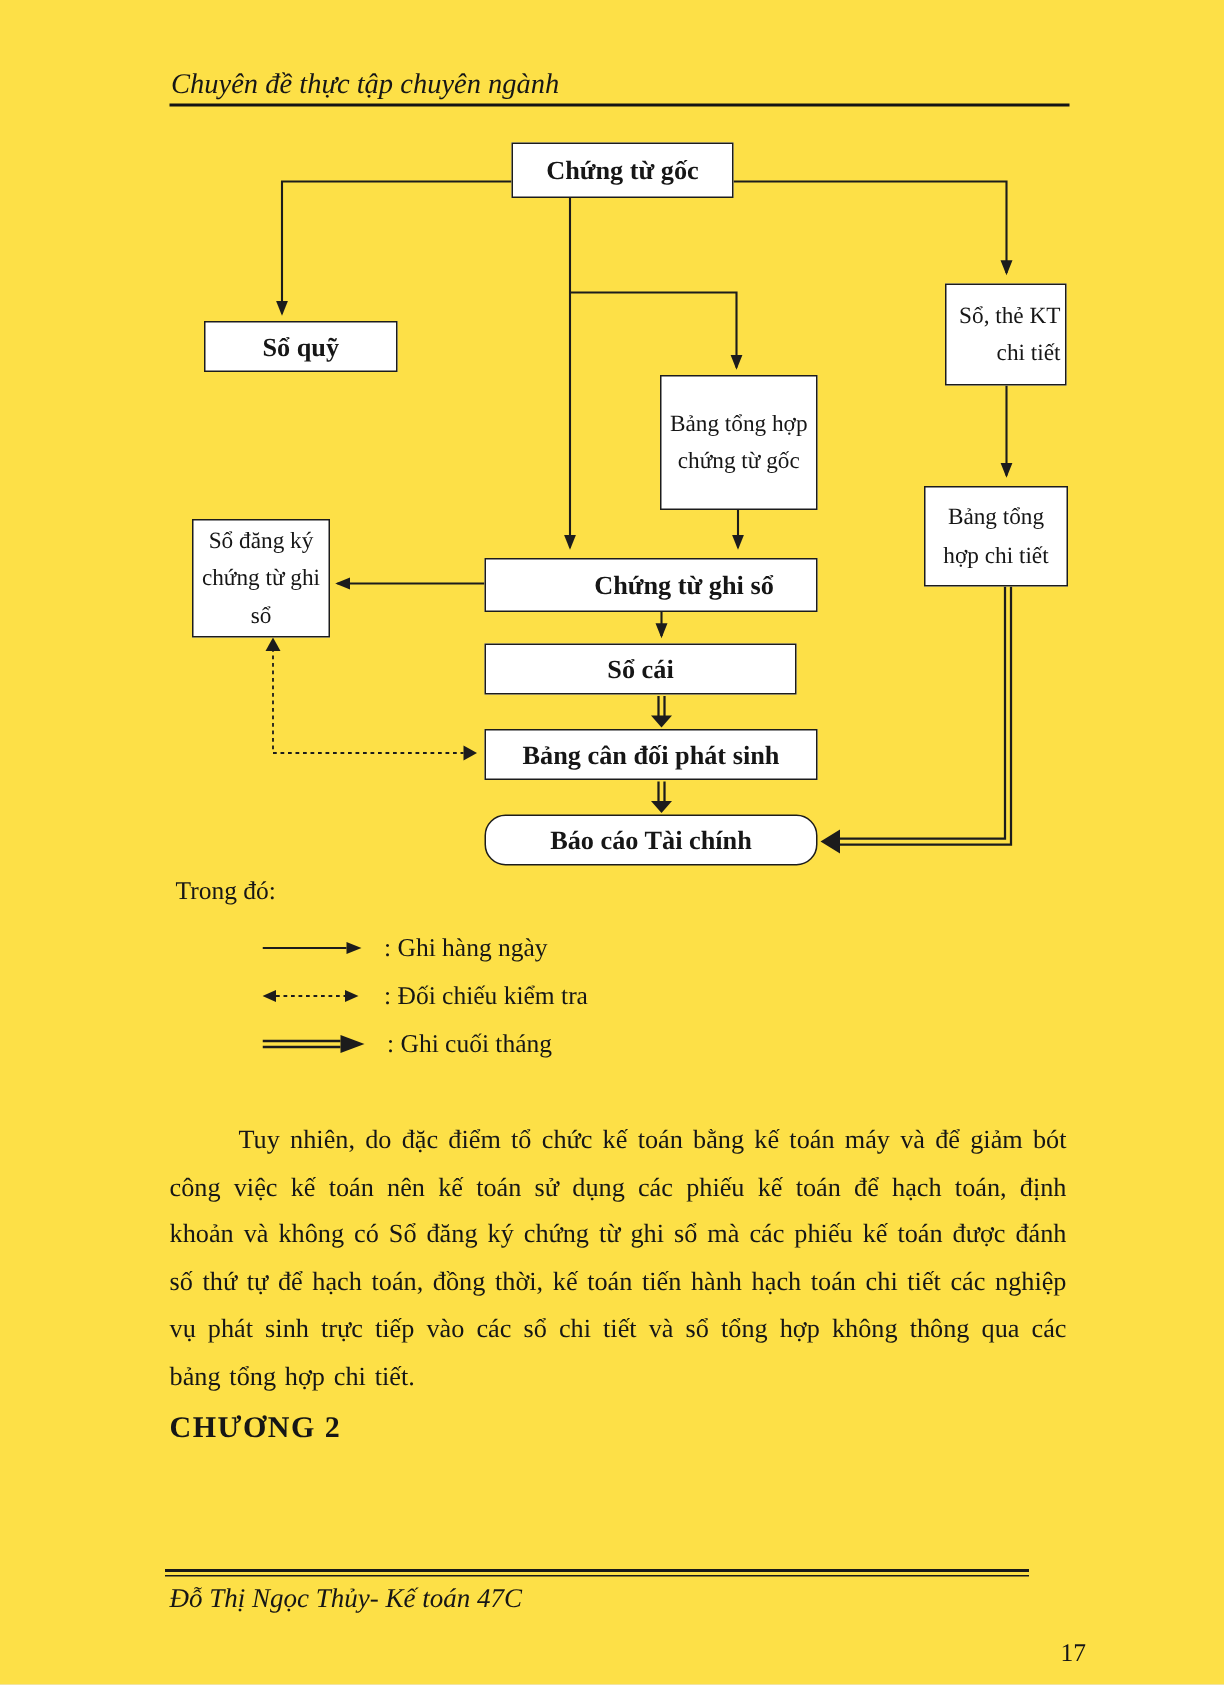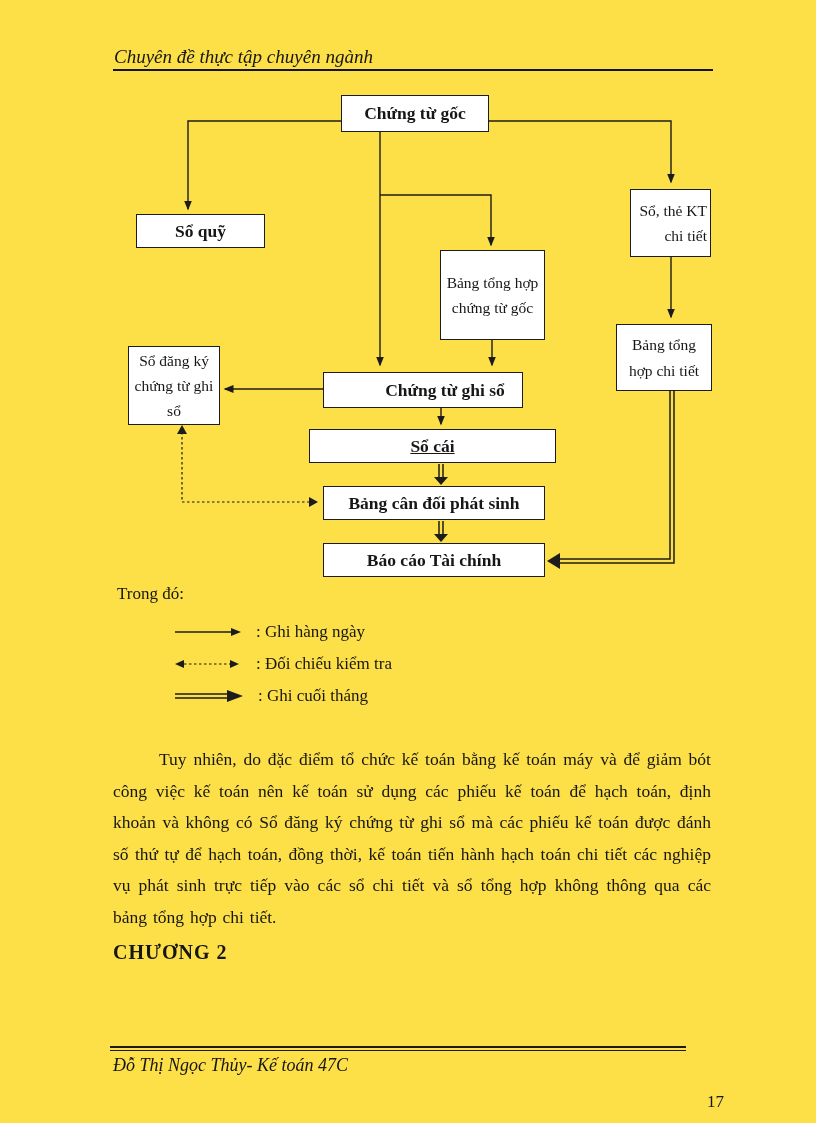--- a/index.html
+++ b/index.html
@@ -77,24 +77,24 @@
       <polygon points="309,497 309,507 318,502" fill="#1c1c1c" stroke="none"></polygon>
     </g>
   </svg>
 
   <div class="fbox bold" style="left:341px;top:95px;width:148px;height:37px;">Chứng từ gốc</div>
   <div class="fbox sm" style="left:440px;top:250px;width:105px;height:90px;">Bảng tổng hợp chứng từ gốc</div>
   <div class="fbox bold" style="left:136px;top:214px;width:129px;height:34px;">Sổ quỹ</div>
   <div class="fbox sm" style="left:630px;top:189px;width:81px;height:68px;text-align:right;">Sổ, thẻ KT chi tiết</div>
   <div class="fbox sm" style="left:616px;top:324px;width:96px;height:67px;">Bảng tổng hợp chi tiết</div>
   <div class="fbox sm" style="left:128px;top:346px;width:92px;height:79px;">Sổ đăng ký chứng từ ghi sổ</div>
-  <div class="fbox bold" style="left:323px;top:372px;width:200px;height:36px;padding-left:44px;">Chứng từ ghi sổ</div>
-  <div class="fbox bold" style="left:309px;top:429px;width:247px;height:34px;text-decoration:underline;">Sổ cái</div>
+  <div class="fbox bold" style="left:323px;top:372px;width:222px;height:36px;padding-left:44px;">Chứng từ ghi sổ</div>
+  <div class="fbox bold" style="left:323px;top:429px;width:208px;height:34px;">Sổ cái</div>
   <div class="fbox bold" style="left:323px;top:486px;width:222px;height:34px;text-align:right;">Bảng cân đối phát sinh</div>
-  <div class="fbox bold" style="left:323px;top:543px;width:222px;height:34px;">Báo cáo Tài chính</div>
+  <div class="fbox bold" style="left:323px;top:543px;width:222px;height:34px;border-radius:14px;">Báo cáo Tài chính</div>
 
   <div class="legend-title">Trong đó:</div>
 
   <div class="legend-row" style="top:622px;">
     <svg width="68" height="16">
       <line x1="0" y1="8" x2="56" y2="8" stroke="#1c1c1c" stroke-width="1.4"></line>
       <polygon points="56,4 56,12 66,8" fill="#1c1c1c"></polygon>
     </svg>
     <span>: Ghi hàng ngày</span>
   </div>

